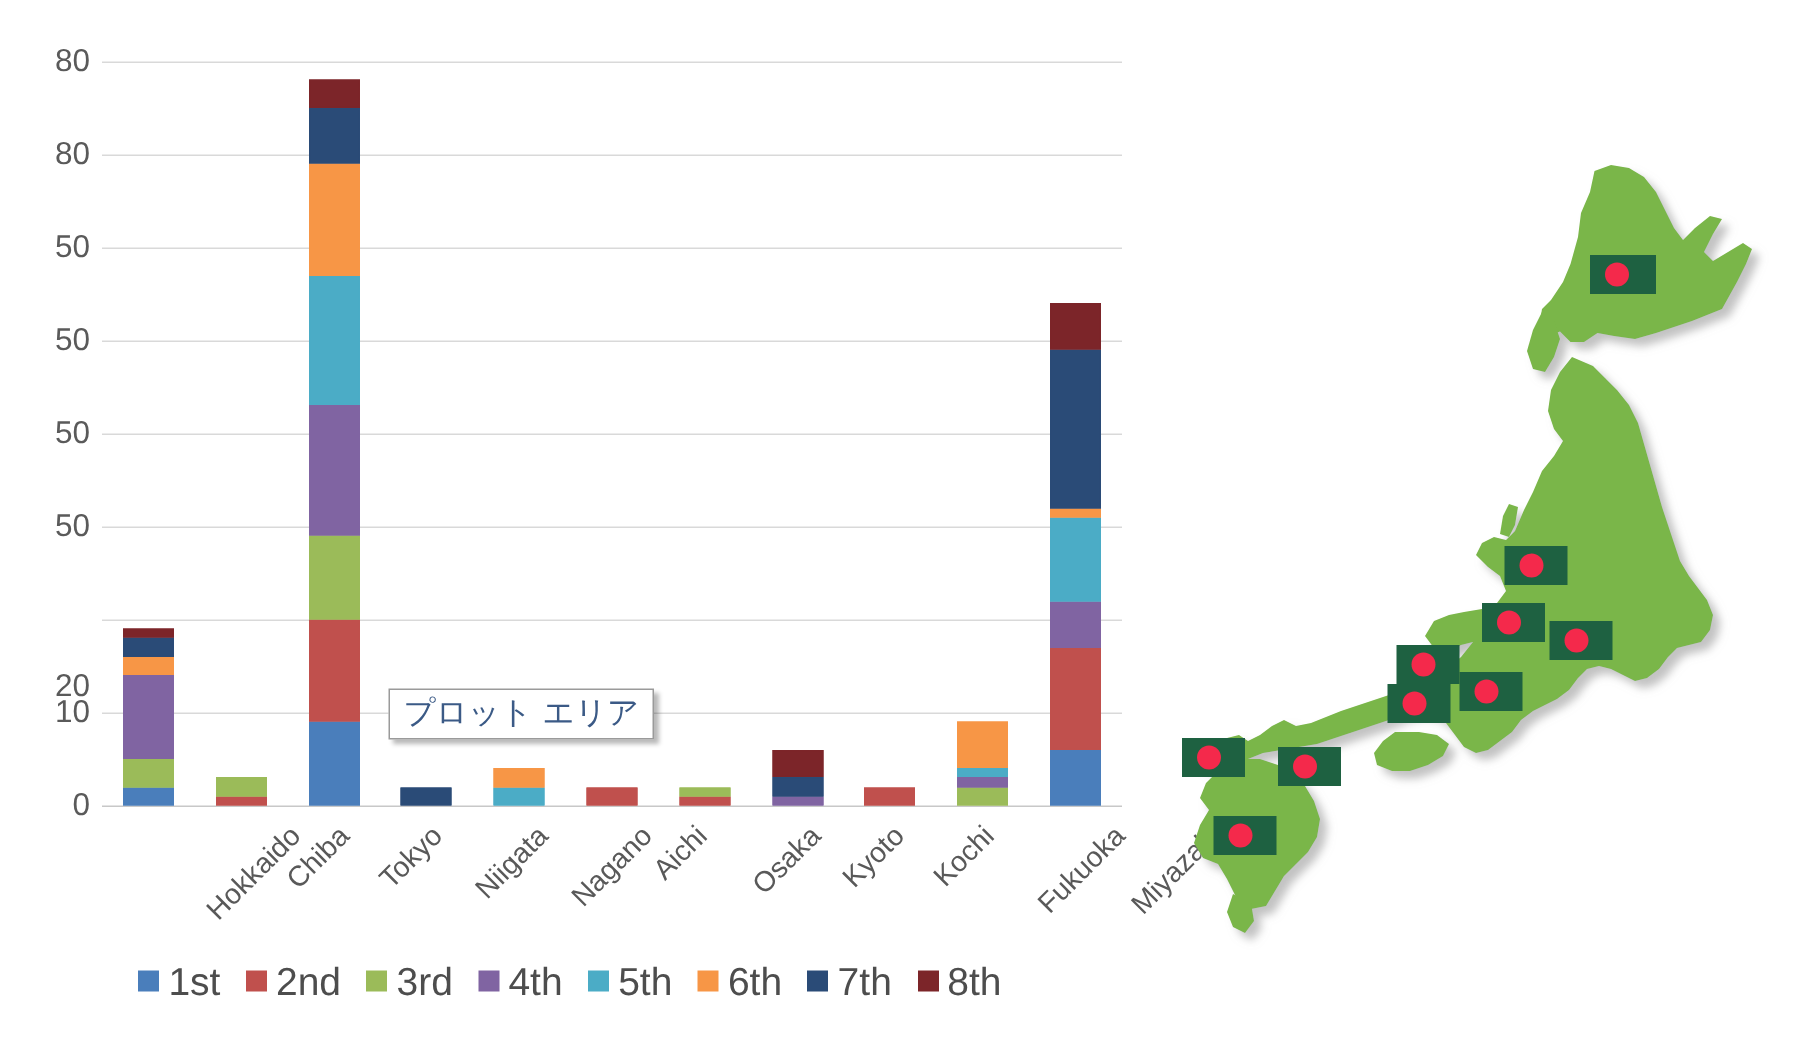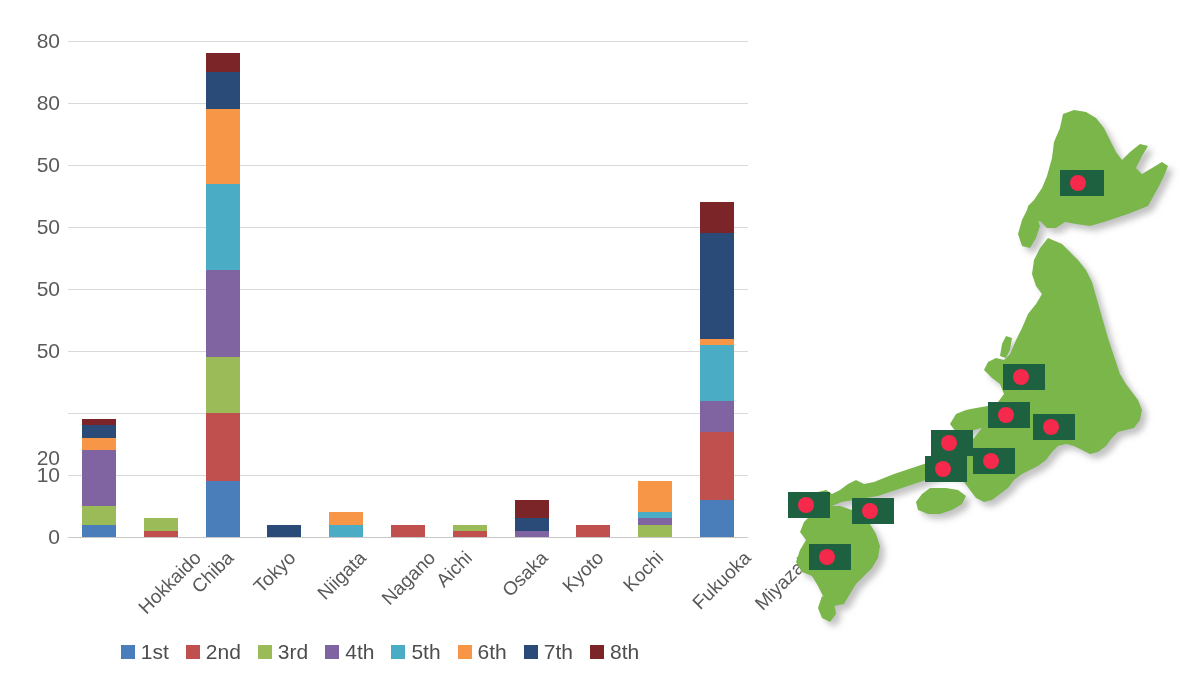--- a/index.html
+++ b/index.html
@@ -36,21 +36,21 @@
     text-align:right;
   }
   #x-axis{position:absolute;left:68px;top:541px;width:690px;height:90px;}
 
   #legend{
     position:absolute;left:0;top:641px;width:760px;
     display:flex;justify-content:center;align-items:center;gap:17px;
   }
   .legend-item{display:flex;align-items:center;gap:6px;}
   .legend-swatch{width:14px;height:14px;display:block;}
-  .legend-label{font-size:21px;color:#4d4d4d;line-height:1;}
+  .legend-label{font-size:26px;color:#4d4d4d;line-height:1;}
 
   
   #plot-tooltip{
     position:absolute;left:259px;top:459px;
     padding:3px 9px 5px 9px;
     background:#ffffff;
     border:1px solid #9a9a9a;
     box-shadow:3px 3px 3px rgba(0,0,0,0.28);
     font-size:21px;color:#3b5a86;
     font-family:"DejaVu Sans","Liberation Sans",sans-serif;
@@ -166,20 +166,23 @@
         <div class="xlabel" style="left: 228.364px; top: 6px;">Niigata</div>
         <div class="xlabel" style="left: 290.182px; top: 6px;">Nagano</div>
         <div class="xlabel" style="left: 352px; top: 6px;">Aichi</div>
         <div class="xlabel" style="left: 413.818px; top: 6px;">Osaka</div>
         <div class="xlabel" style="left: 475.636px; top: 6px;">Kyoto</div>
         <div class="xlabel" style="left: 537.455px; top: 6px;">Kochi</div>
         <div class="xlabel" style="left: 599.273px; top: 6px;">Fukuoka</div>
         <div class="xlabel" style="left: 661.091px; top: 6px;">Miyazaki</div>
       </div>
 
+    <div id="plot-tooltip">
+      <span>プロット エリア</span>
+    </div>
 
     <div id="legend">
         <div class="legend-item">
           <span class="legend-swatch" style="background: rgb(74, 126, 187);"></span>
           <span class="legend-label">1st</span>
         </div>
         <div class="legend-item">
           <span class="legend-swatch" style="background: rgb(192, 80, 77);"></span>
           <span class="legend-label">2nd</span>
         </div>

